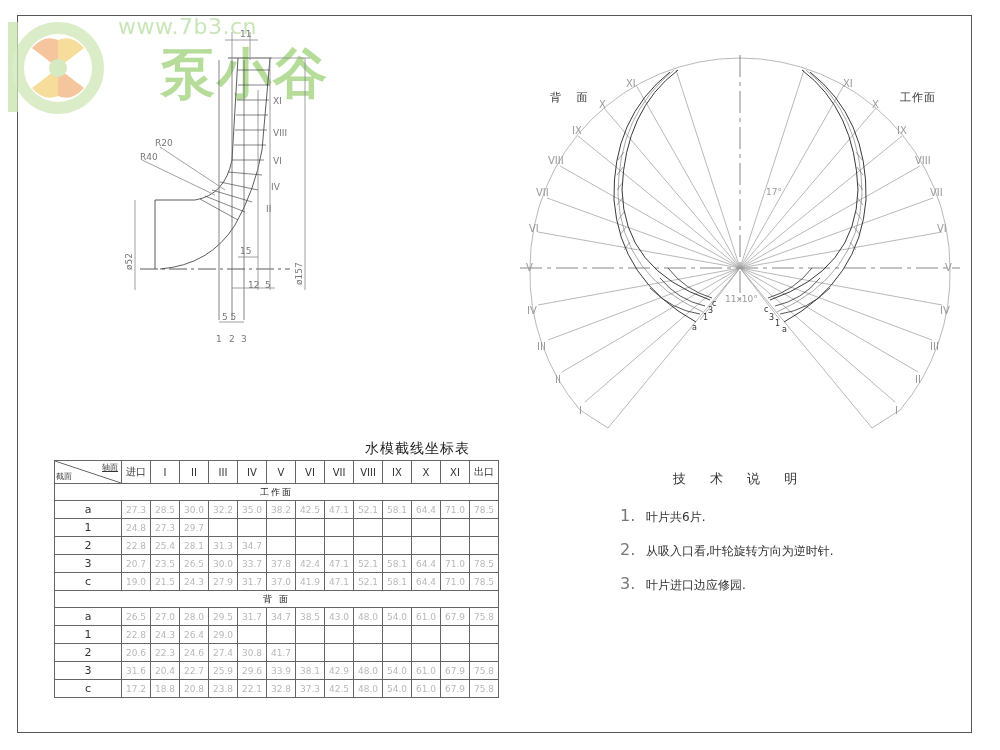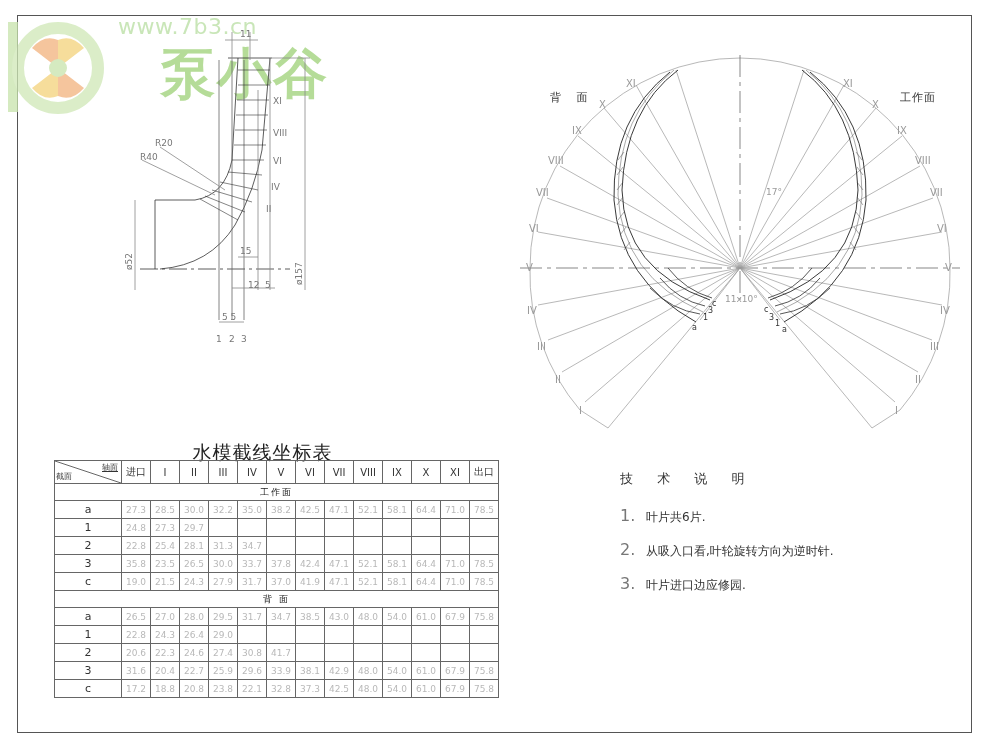--- a/index.html
+++ b/index.html
@@ -1,31 +1,31 @@
 <!DOCTYPE html>
 <html><head>
 <meta charset="utf-8">
 <style>
   html,body{margin:0;padding:0;background:#fff;}
   body{width:1000px;height:750px;position:relative;overflow:hidden;font-family:"DejaVu Sans",sans-serif;}
   #sheet{position:absolute;left:0;top:0;width:1000px;height:750px;padding-left:16px;}
   .frame{position:absolute;left:17px;top:15px;width:955px;height:718px;border:1px solid #555;box-sizing:border-box;}
   svg{position:absolute;left:0;top:0;}
-  .tbl-title{position:absolute;left:55px;top:440px;width:415px;text-align:center;font-size:19px;color:#222;letter-spacing:1px;}
+  .tbl-title{position:absolute;left:55px;top:440px;width:415px;text-align:right;font-size:14px;color:#222;letter-spacing:1px;}
   table.coord{position:absolute;left:54px;top:460px;border-collapse:collapse;font-size:9px;color:#222;}
   table.coord td{border:1px solid #666;height:17px;text-align:center;padding:0;}
   table.coord td.v{color:#b8b8b8;font-size:9px;width:28px;}
   table.coord td.rowh{width:44px;font-size:11px;color:#333;}
   table.coord td.colh{font-size:10px;color:#333;height:22px;}
   table.coord td.sect{font-size:9px;height:16px;letter-spacing:2px;}
   .corner{position:relative;width:66px;height:22px;}
   .corner .a{position:absolute;right:3px;top:1px;font-size:8px;text-decoration:underline;}
   .corner .b{position:absolute;left:1px;bottom:1px;font-size:8px;}
   .notes{position:absolute;left:620px;top:470px;width:300px;color:#333;}
-  .notes h3{margin:0 0 18px 0;font-weight:normal;font-size:13px;letter-spacing:10px;width:240px;}
+  .notes h3{margin:0 0 18px 0;font-weight:normal;font-size:13px;letter-spacing:10px;text-align:center;width:240px;}
   .notes .item{font-size:12px;margin:0 0 14px 0;display:flex;align-items:baseline;}
   .notes .num{font-size:16px;color:#777;width:26px;}
   .wm{position:absolute;font-family:"DejaVu Sans",sans-serif;}
   .wm-url{left:118px;top:14px;font-size:22px;color:#c9e6b8;letter-spacing:0.5px;}
   .wm-name{left:118px;top:38px;font-size:54px;font-weight:bold;color:#b5dc98;letter-spacing:2px;margin-left:43px;}
   .label{position:absolute;font-size:11px;color:#333;letter-spacing:6px;}
 </style>
 </head>
 <body>
 
@@ -303,21 +303,21 @@
           <td class="v"></td>
           <td class="v"></td>
           <td class="v"></td>
           <td class="v"></td>
           <td class="v"></td>
           <td class="v"></td>
           <td class="v"></td>
         </tr>
         <tr>
           <td class="rowh">3</td>
-          <td class="v">35.8</td>
+          <td class="v">20.7</td>
           <td class="v">23.5</td>
           <td class="v">26.5</td>
           <td class="v">30.0</td>
           <td class="v">33.7</td>
           <td class="v">37.8</td>
           <td class="v">42.4</td>
           <td class="v">47.1</td>
           <td class="v">52.1</td>
           <td class="v">58.1</td>
           <td class="v">64.4</td>

